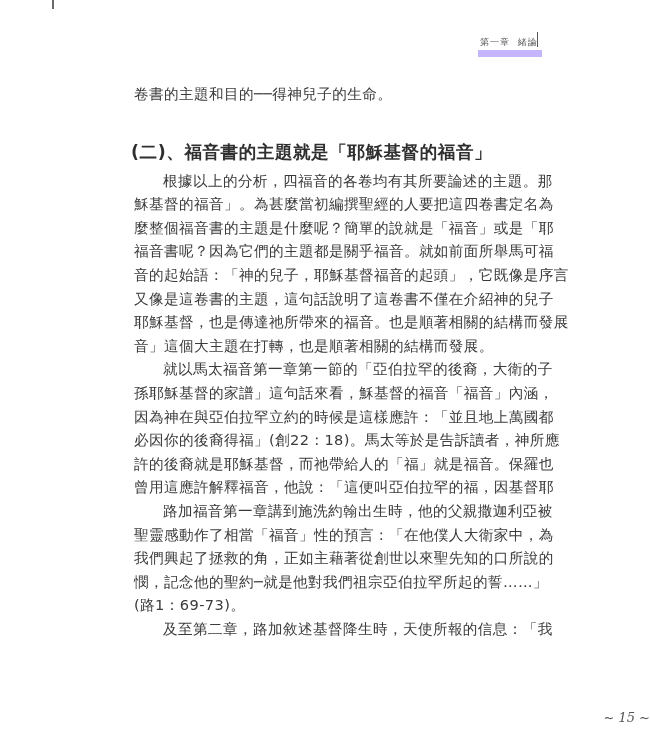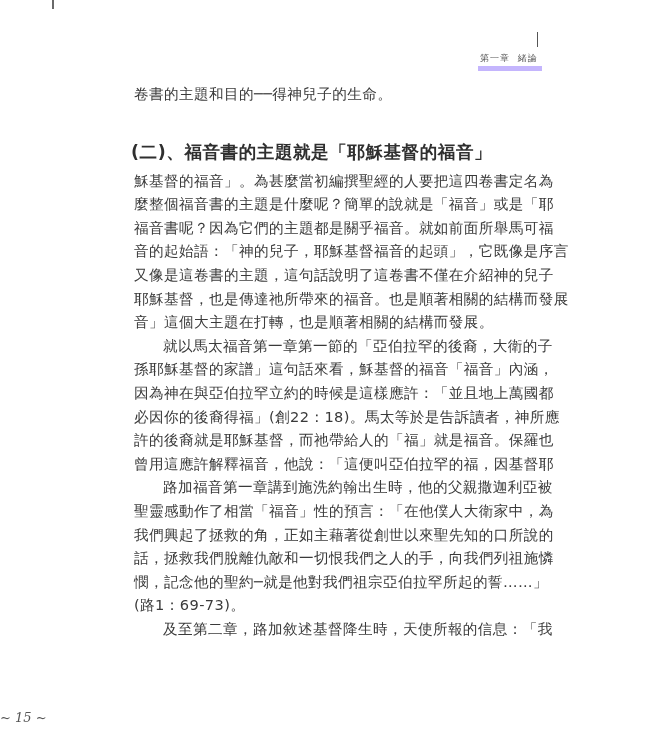--- a/index.html
+++ b/index.html
@@ -1,46 +1,47 @@
 <!DOCTYPE html>
 <html><head>
 <meta charset="utf-8">
 <style>
   html, body { margin: 0; padding: 0; background: #ffffff; }
   body { width: 650px; height: 750px; position: relative; overflow: hidden;
          font-family: "DejaVu Sans", sans-serif; color: #3a3a3a; }
   .crop-mark { position: absolute; left: 52px; top: 0; width: 2px; height: 9px; background: #6a6a6a; }
-  .running-head { position: absolute; left: 478px; top: 52px; font-size: 9px; color: #555;
-                  letter-spacing: 1px; padding: 0 4px 1px 2px; border-bottom: 5px solid #c4b5fd; }
+  .running-head { position: absolute; left: 478px; top: 36px; font-size: 9px; color: #555;
+                  letter-spacing: 1px; padding: 0 4px 1px 2px; border-bottom: 7px solid #c4b5fd; }
   .running-head-bar { position: absolute; left: 537px; top: 32px; width: 1px; height: 15px; background: #555; }
   .page { position: absolute; left: 134px; top: 82px; width: 384px; }
   .line { font-size: 14.6px; line-height: 23.6px; height: 23.6px; white-space: nowrap;
           letter-spacing: 0.4px; text-align: justify; text-align-last: justify; }
   .line.last { text-align-last: left; }
   .indent { padding-left: 29px; }
   .heading { font-family: "DejaVu Sans", sans-serif; font-size: 17.5px; font-weight: bold;
              color: #2f2f2f; line-height: 30px; height: 30px; letter-spacing: 0.6px; margin-left: -3px; margin-bottom: 2px; margin-top: 31px; }
-  .folio { position: absolute; top: 710px; left: 0; width: 650px; text-align: left;
+  .folio { position: absolute; top: 710px; left: 0; width: 650px; text-align: right;
            font-family: "DejaVu Serif", serif; font-style: italic; font-size: 13px; color: #555; }
 </style>
 </head>
 <body>
 
 <div class="crop-mark"></div>
 
 <div class="running-head">
   <span>第一章</span>&nbsp;&nbsp;<span>緒論</span>
 </div>
 <div class="running-head-bar"></div>
 
 <div class="page">
   <div class="line last">卷書的主題和目的──得神兒子的生命。</div>
   <div class="heading">(二)、福音書的主題就是「耶穌基督的福音」</div>
 
   <div>
+    <div class="line indent">根據以上的分析，四福音的各卷均有其所要論述的主題。那</div>
     <div class="line">穌基督的福音」。為甚麼當初編撰聖經的人要把這四卷書定名為</div>
     <div class="line">麼整個福音書的主題是什麼呢？簡單的說就是「福音」或是「耶</div>
     <div class="line">福音書呢？因為它們的主題都是關乎福音。就如前面所舉馬可福</div>
     <div class="line">音的起始語：「神的兒子，耶穌基督福音的起頭」，它既像是序言</div>
     <div class="line">又像是這卷書的主題，這句話說明了這卷書不僅在介紹神的兒子</div>
     <div class="line">耶穌基督，也是傳達祂所帶來的福音。也是順著相關的結構而發展</div>
     <div class="line last">音」這個大主題在打轉，也是順著相關的結構而發展。</div>
   </div>
 
   <div>
@@ -49,21 +50,20 @@
     <div class="line">因為神在與亞伯拉罕立約的時候是這樣應許：「並且地上萬國都</div>
     <div class="line">必因你的後裔得福」(創22：18)。馬太等於是告訴讀者，神所應</div>
     <div class="line">許的後裔就是耶穌基督，而祂帶給人的「福」就是福音。保羅也</div>
     <div class="line">曾用這應許解釋福音，他說：「這便叫亞伯拉罕的福，因基督耶</div>
   </div>
 
   <div>
     <div class="line indent">路加福音第一章講到施洗約翰出生時，他的父親撒迦利亞被</div>
     <div class="line">聖靈感動作了相當「福音」性的預言：「在他僕人大衛家中，為</div>
     <div class="line">我們興起了拯救的角，正如主藉著從創世以來聖先知的口所說的</div>
-    <div class="line">話，拯救我們脫離仇敵和一切恨我們之人的手，向我們列祖施憐</div>
     <div class="line">憫，記念他的聖約─就是他對我們祖宗亞伯拉罕所起的誓……」</div>
     <div class="line last">(路1：69-73)。</div>
   </div>
 
   <div>
     <div class="line indent">及至第二章，路加敘述基督降生時，天使所報的信息：「我</div>
   </div>
 </div>
 
 <div class="folio">~ 15 ~</div>

